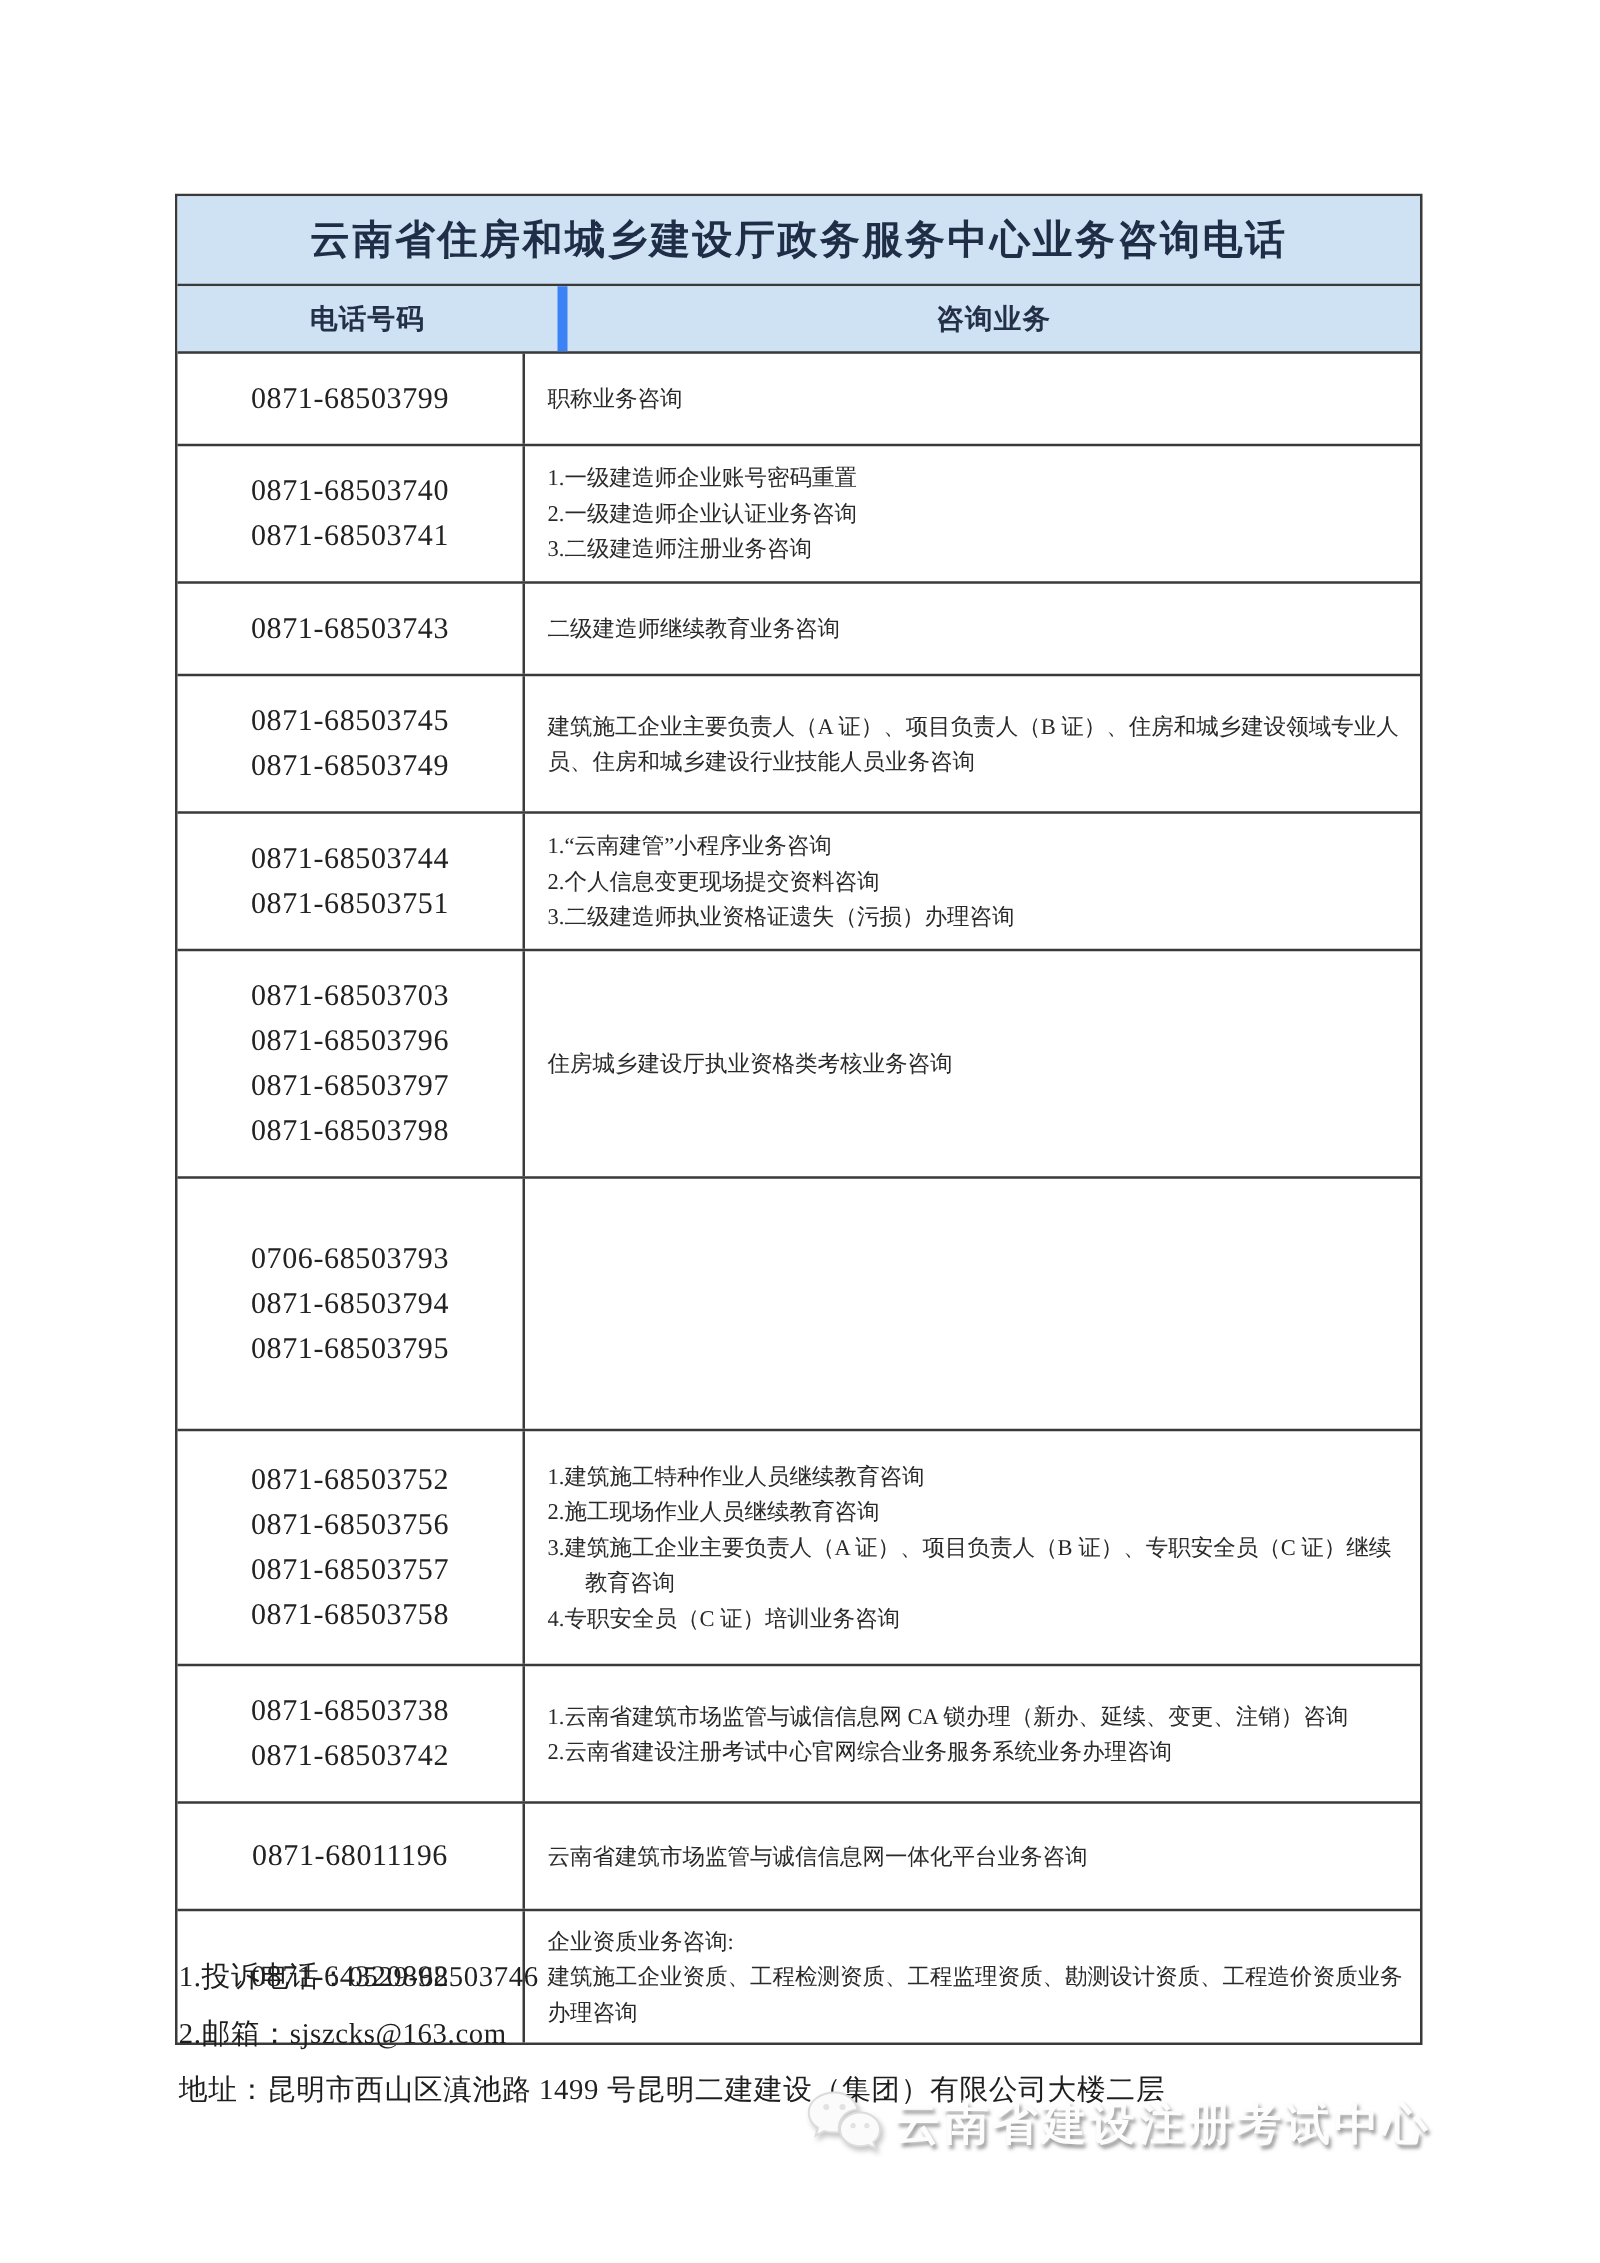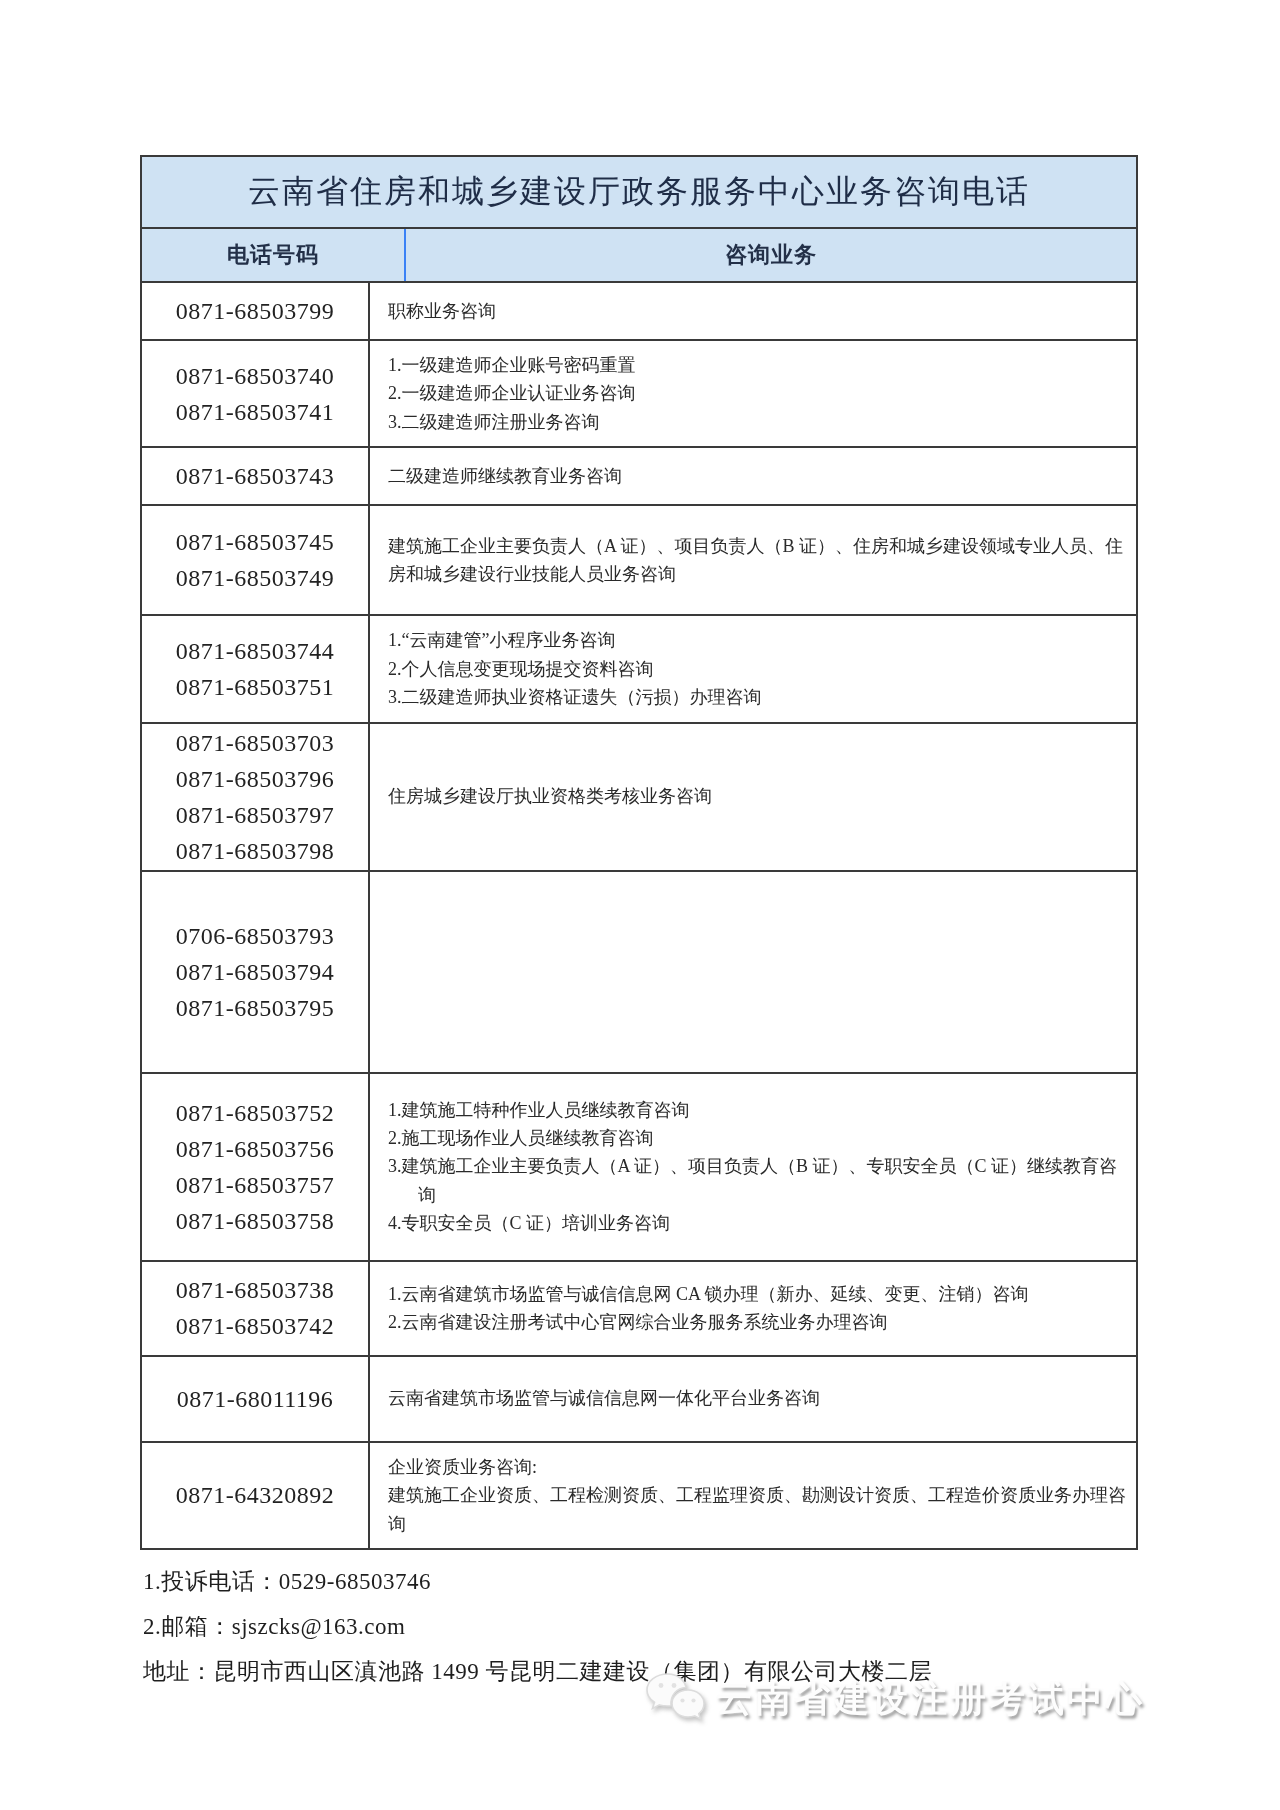--- a/index.html
+++ b/index.html
@@ -12,36 +12,36 @@
   .page { position:relative; width:1280px; height:1810px; overflow:hidden; }
 
   
   .table-wrap {
     position:absolute; left:140px; top:155px; width:998px;
     border:2px solid #3a3a3a; background:#ffffff;
   }
   .title-row {
     background:#cfe2f3; border-bottom:2px solid #3a3a3a;
     text-align:center; padding:13px 8px;
-    font-size:32px; font-weight:normal; letter-spacing:2px; color:#1f2d47;
+    font-size:32px; font-weight:bold; letter-spacing:2px; color:#1f2d47;
   }
   .head-row { display:flex; background:#cfe2f3; border-bottom:2px solid #3a3a3a; }
   .head-cell {
     text-align:center; font-size:22px; font-weight:bold; color:#233048;
     padding:11px 4px; letter-spacing:1px;
   }
-  .col-phone { width:264px; border-right:2px solid #3b82f6; }
+  .col-phone { width:312px; border-right:8px solid #3b82f6; }
   .col-svc   { flex:1;font-family:Liberation Mono, monospace; }
 
   .data-row { display:flex; border-bottom:2px solid #3a3a3a; }
   .data-row:last-child { border-bottom:none; }
   .cell-phone {
-    width:228px; border-right:2px solid #3a3a3a;
+    width:278px; border-right:2px solid #3a3a3a;
     display:flex; flex-direction:column; justify-content:center; align-items:center;
-    padding:1px 4px; font-size:24px; line-height:1.5; color:#222;
+    padding:18px 4px; font-size:24px; line-height:1.5; color:#222;
     letter-spacing:0.5px;
   }
   .cell-svc {
     flex:1; display:flex; flex-direction:column; justify-content:center;
     padding:10px 8px 10px 18px; font-size:18px; line-height:1.58; color:#2a2a2a;
   }
   .svc-item { text-align:left; }
   .svc-item.num { padding-left:30px; text-indent:-30px; }
 
   

